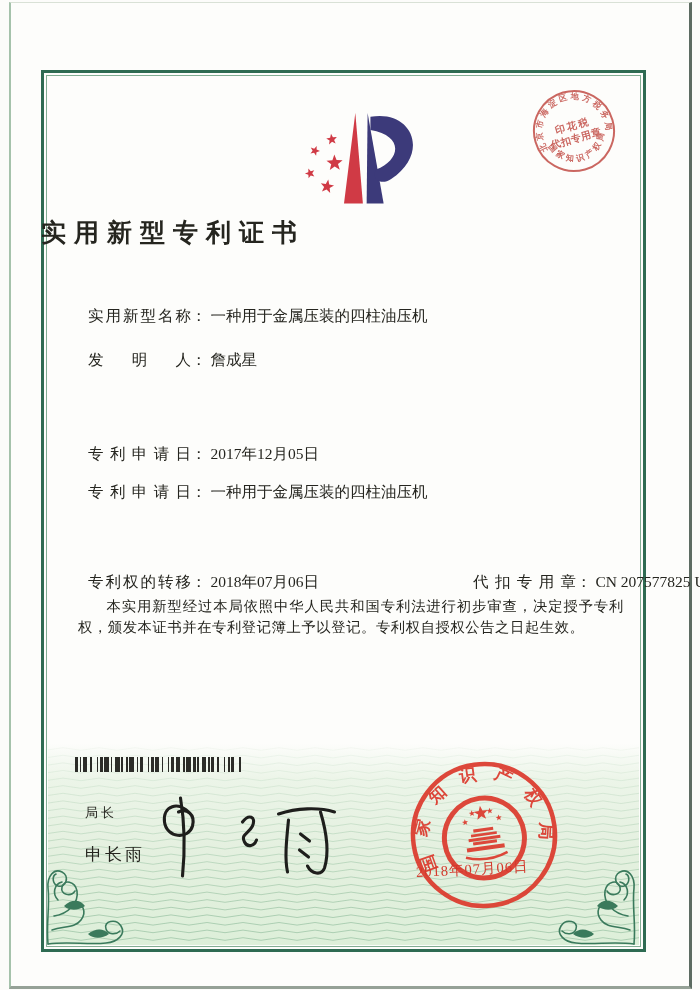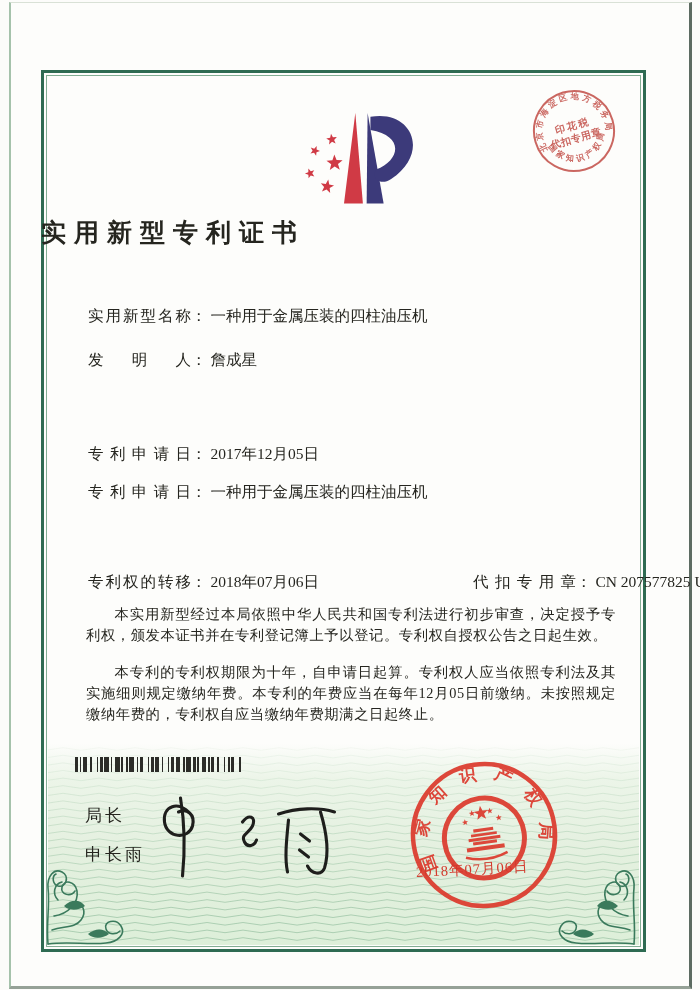--- a/index.html
+++ b/index.html
@@ -19,27 +19,27 @@
   .title{position:absolute;left:41px;top:216px;width:599px;text-align:left;font-size:25px;
          font-weight:bold;letter-spacing:8px;z-index:4;}
   .row{position:absolute;left:88px;font-size:15.5px;line-height:24px;z-index:4;white-space:nowrap;}
   .row .val{white-space:normal;}
   .flabel{display:inline-block;width:103px;text-align:justify;text-align-last:justify;vertical-align:top;}
   .colon{display:inline-block;vertical-align:top;}
   .val{display:inline-block;vertical-align:top;max-width:426px;}
   .grant-no{position:absolute;left:385px;top:0;}
   .paras{position:absolute;left:70px;top:588px;width:562px;font-size:14.3px;line-height:21px;
          letter-spacing:0.6px;text-align:justify;z-index:4;}
-  .paras p{margin:16px;text-indent:2em;}
+  .paras p{margin:8px;text-indent:2em;}
   .barcode{position:absolute;left:75px;top:757px;width:178px;height:15px;overflow:hidden;
            white-space:nowrap;font-size:0;z-index:4;}
   .barcode span{display:inline-block;height:100%;}
   .barcode .br{background:#2c2c28;}
   .director-title{position:absolute;left:85px;top:804px;font-family:"Liberation Sans","DejaVu Sans",sans-serif;
-      font-size:17px;font-weight:500;letter-spacing:3px;z-index:4;}
+      font-size:13px;font-weight:500;letter-spacing:3px;z-index:4;}
   .director-name{position:absolute;left:85px;top:843px;font-family:"Liberation Sans","DejaVu Sans",sans-serif;
       font-size:17px;font-weight:500;letter-spacing:3px;z-index:4;}
   .signature{position:absolute;left:148px;top:788px;z-index:5;}
   .office-seal{position:absolute;left:404px;top:755px;z-index:5;opacity:.92;}
   .seal-date{position:absolute;left:416px;top:860px;font-size:14.5px;letter-spacing:1px;color:#d3392c;
       transform:rotate(-3deg);z-index:6;}
   .tax-stamp{position:absolute;left:531px;top:88px;z-index:5;opacity:.88;}
   .footer{position:absolute;left:41px;top:918px;width:599px;text-align:center;font-size:13px;
       letter-spacing:1px;z-index:4;}
 </style>
@@ -142,21 +142,20 @@
     <span class="flabel">专利权的转移</span><span class="colon">：</span>
     <span class="val">2018年07月06日</span>
     <span class="grant-no">
       <span class="flabel">代扣专用章</span><span class="colon">：</span>
       <span class="val">CN 207577825 U</span>
     </span>
   </div>
 
   <div class="paras">
     <p>本实用新型经过本局依照中华人民共和国专利法进行初步审查，决定授予专利权，颁发本证书并在专利登记簿上予以登记。专利权自授权公告之日起生效。</p>
-    <p>本专利的专利权期限为十年，自申请日起算。专利权人应当依照专利法及其实施细则规定缴纳年费。本专利的年费应当在每年12月05日前缴纳。未按照规定缴纳年费的，专利权自应当缴纳年费期满之日起终止。</p>
   </div>
 
   <div class="barcode" id="barcode"><span class="br" style="width: 3.1px;"></span><span class="sp" style="width: 1.55px;"></span><span class="br" style="width: 1.55px;"></span><span class="sp" style="width: 1.55px;"></span><span class="br" style="width: 4.65px;"></span><span class="sp" style="width: 3.1px;"></span><span class="br" style="width: 1.55px;"></span><span class="sp" style="width: 4.65px;"></span><span class="br" style="width: 1.55px;"></span><span class="sp" style="width: 1.55px;"></span><span class="br" style="width: 3.1px;"></span><span class="sp" style="width: 1.55px;"></span><span class="br" style="width: 4.65px;"></span><span class="sp" style="width: 1.55px;"></span><span class="br" style="width: 1.55px;"></span><span class="sp" style="width: 3.1px;"></span><span class="br" style="width: 4.65px;"></span><span class="sp" style="width: 1.55px;"></span><span class="br" style="width: 1.55px;"></span><span class="sp" style="width: 3.1px;"></span><span class="br" style="width: 1.55px;"></span><span class="sp" style="width: 1.55px;"></span><span class="br" style="width: 4.65px;"></span><span class="sp" style="width: 3.1px;"></span><span class="br" style="width: 1.55px;"></span><span class="sp" style="width: 1.55px;"></span><span class="br" style="width: 3.1px;"></span><span class="sp" style="width: 4.65px;"></span><span class="br" style="width: 1.55px;"></span><span class="sp" style="width: 1.55px;"></span><span class="br" style="width: 3.1px;"></span><span class="sp" style="width: 1.55px;"></span><span class="br" style="width: 3.1px;"></span><span class="sp" style="width: 3.1px;"></span><span class="br" style="width: 1.55px;"></span><span class="sp" style="width: 4.65px;"></span><span class="br" style="width: 1.55px;"></span><span class="sp" style="width: 1.55px;"></span><span class="br" style="width: 3.1px;"></span><span class="sp" style="width: 1.55px;"></span><span class="br" style="width: 4.65px;"></span><span class="sp" style="width: 3.1px;"></span><span class="br" style="width: 1.55px;"></span><span class="sp" style="width: 1.55px;"></span><span class="br" style="width: 4.65px;"></span><span class="sp" style="width: 1.55px;"></span><span class="br" style="width: 3.1px;"></span><span class="sp" style="width: 1.55px;"></span><span class="br" style="width: 1.55px;"></span><span class="sp" style="width: 3.1px;"></span><span class="br" style="width: 4.65px;"></span><span class="sp" style="width: 1.55px;"></span><span class="br" style="width: 1.55px;"></span><span class="sp" style="width: 1.55px;"></span><span class="br" style="width: 3.1px;"></span><span class="sp" style="width: 3.1px;"></span><span class="br" style="width: 1.55px;"></span><span class="sp" style="width: 4.65px;"></span><span class="br" style="width: 1.55px;"></span><span class="sp" style="width: 3.1px;"></span><span class="br" style="width: 1.55px;"></span><span class="sp" style="width: 1.55px;"></span><span class="br" style="width: 3.1px;"></span><span class="sp" style="width: 4.65px;"></span><span class="br" style="width: 1.55px;"></span><span class="sp" style="width: 1.55px;"></span></div>
 
   <div class="director-title">局长</div>
   <div class="director-name">申长雨</div>
 
   <svg class="signature" width="205" height="95" viewBox="0 0 200 95">
     <g fill="none" stroke="#1e1e1c" stroke-width="3.1" stroke-linecap="round">
       <path d="M30,10 C34,34 35,58 32,88"></path>

